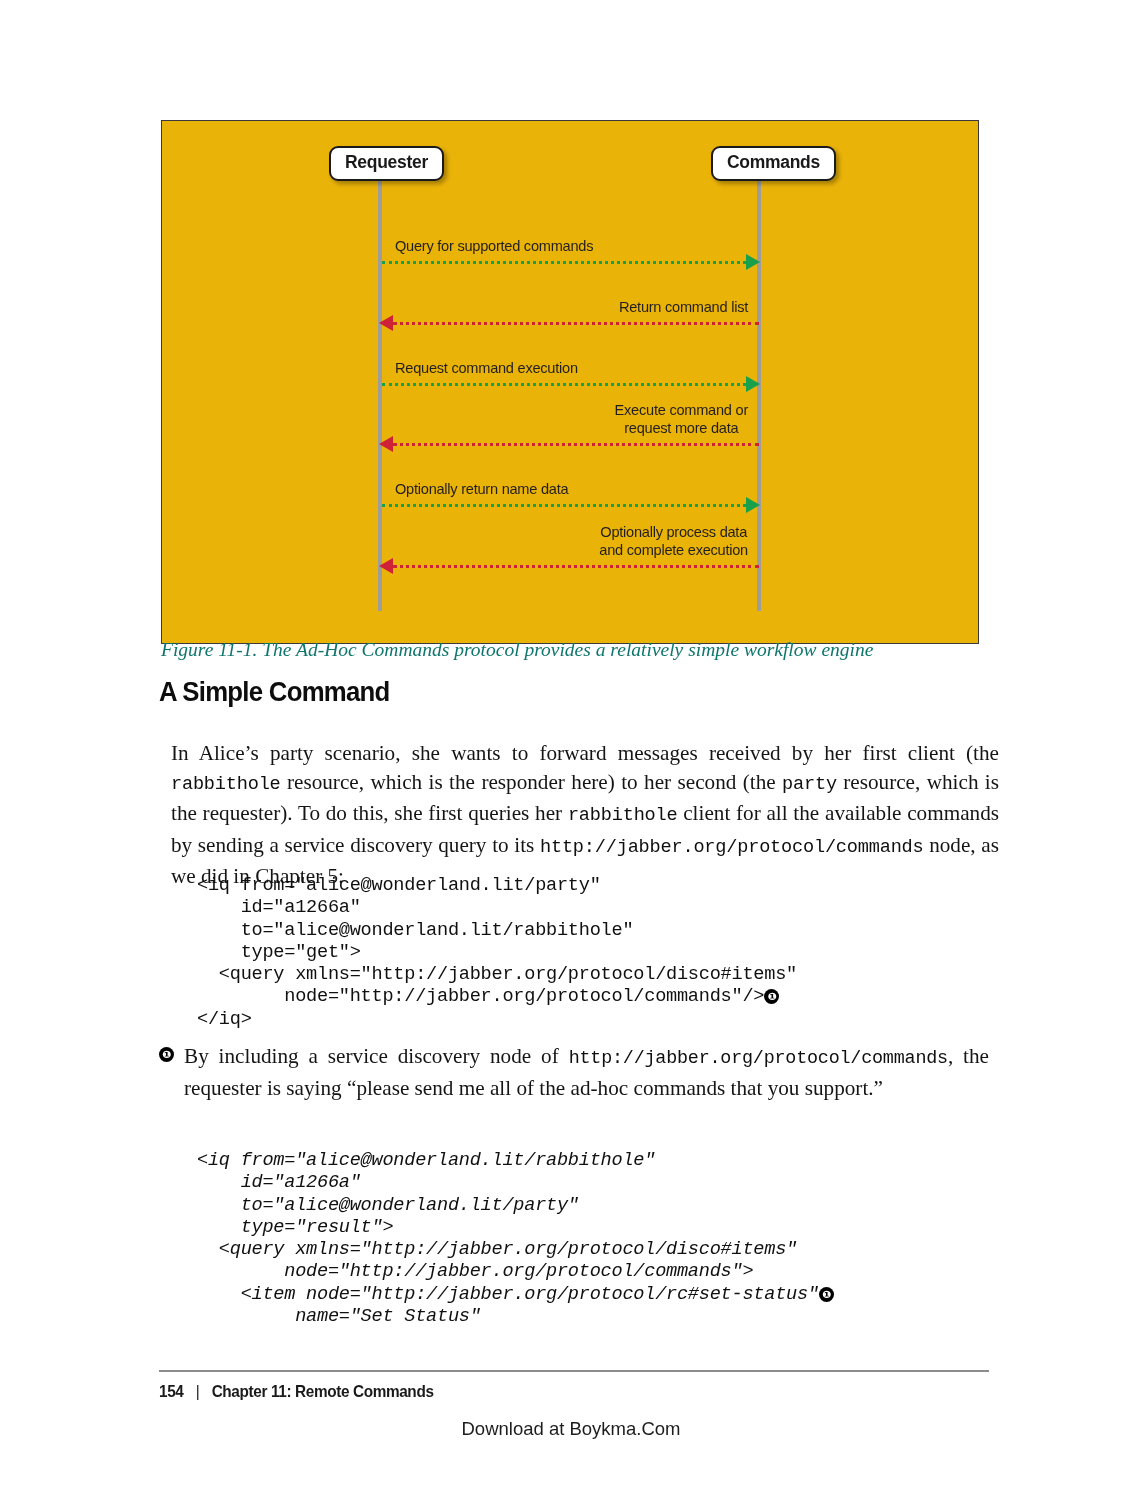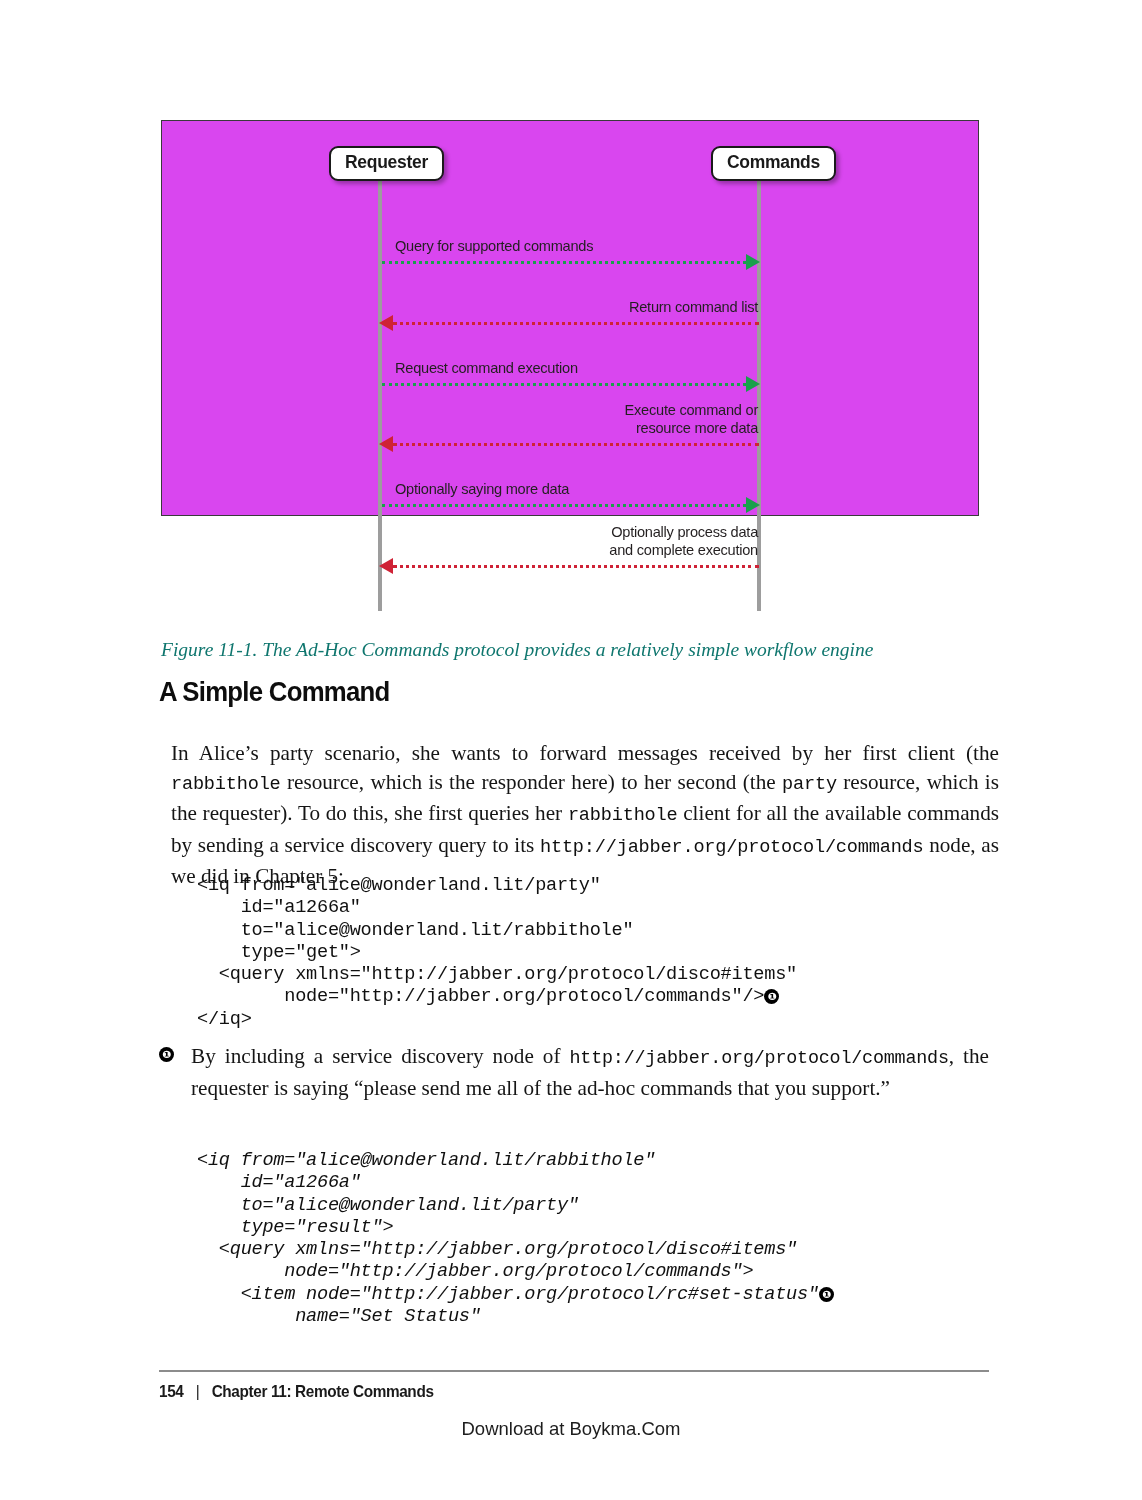--- a/index.html
+++ b/index.html
@@ -22,23 +22,23 @@
     width: 1142px;
     height: 1500px;
   }
 
   
   .figure-box {
     position: absolute;
     left: 161px;
     top: 120px;
     width: 818px;
-    height: 396px;
+    height: 524px;
     border: 1.5px solid #3a3a3c;
-    background: #d946ef;
+    background: #eab308;
     box-sizing: border-box;
   }
 
   .lifeline {
     position: absolute;
     top: 60px;
     width: 4px;
     height: 430px;
     background: #9d9d9d;
   }
@@ -75,21 +75,21 @@
     position: absolute;
     bottom: 5px;
     font-family: "Liberation Sans", sans-serif;
     font-size: 14.6px;
     letter-spacing: -0.25px;
     color: #231f20;
     line-height: 1.22;
     white-space: nowrap;
   }
   .msg.to-right .label { left: 3px; text-align: left; padding-left: 12px; }
-  .msg.to-left  .label { right: 1px; text-align: right; }
+  .msg.to-left  .label { right: 11px; text-align: center; }
 
   .msg .line {
     position: absolute;
     top: 0;
     height: 0;
     border-top-width: 3.4px;
     border-top-style: dotted;
   }
   .msg.to-right .line {
     left: 2px;
@@ -204,21 +204,21 @@
     line-height: 28.8px;
     color: #151515;
   }
   .callout-item .marker-col {
     position: absolute;
     left: 0;
     top: 5px;
   }
   .callout-item .callout-text {
     display: block;
-    margin-left: 32px;
+    margin-left: 25px;
     text-align: justify;
   }
 
   
   .footer-rule {
     position: absolute;
     left: 159px;
     top: 1370px;
     width: 830px;
     height: 2px;
@@ -290,29 +290,29 @@
       <div class="label">
         <div>Request command execution</div>
       </div>
       <div class="line"></div>
       <div class="head"></div>
     </div>
 
     <div class="msg to-left" style="top:322px;">
       <div class="label">
         <div>Execute command  or</div>
-        <div>resource more data</div>
+        <div>request more data</div>
       </div>
       <div class="line"></div>
       <div class="head"></div>
     </div>
 
     <div class="msg to-right" style="top:383px;">
       <div class="label">
-        <div>Optionally saying more data</div>
+        <div>Optionally return name data</div>
       </div>
       <div class="line"></div>
       <div class="head"></div>
     </div>
 
     <div class="msg to-left" style="top:444px;">
       <div class="label">
         <div>Optionally process data</div>
         <div>and complete execution</div>
       </div>

